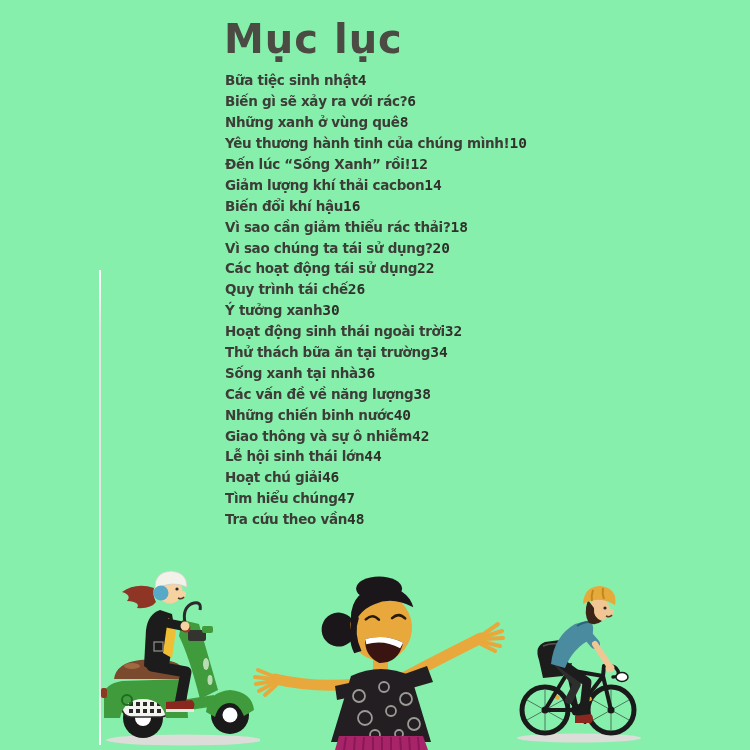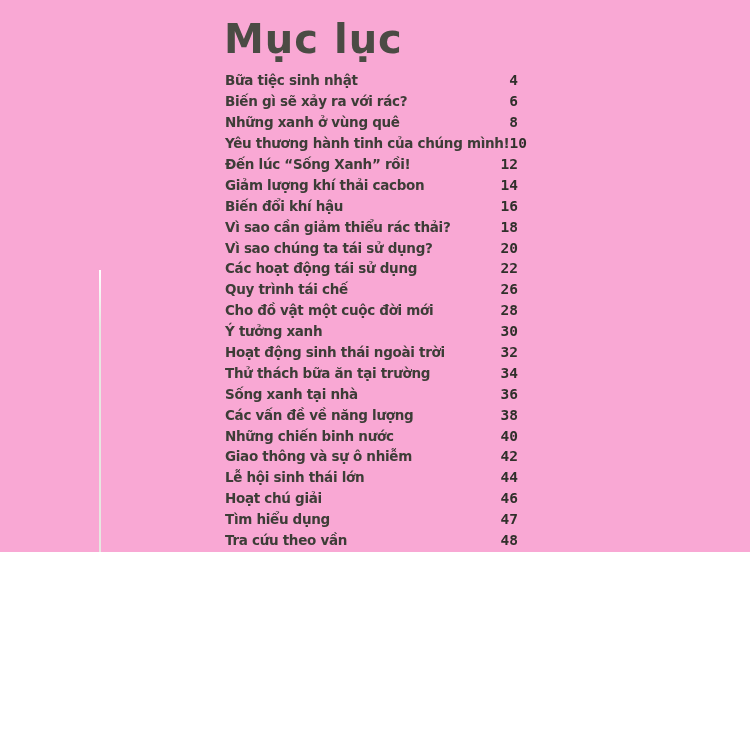--- a/index.html
+++ b/index.html
@@ -1,31 +1,31 @@
 <!DOCTYPE html>
 <html><head>
 <meta charset="utf-8">
 <style>
   * { margin:0; padding:0; box-sizing:border-box; }
   body { background:#ffffff; }
   .page {
-    position:relative; width:750px; height:552px; background:#f9a8d4;
+    position:relative; width:750px; height:750px; background:#86efac;
     overflow:hidden; font-family:"DejaVu Sans", sans-serif;
   }
   .page-edge {
     position:absolute; left:99px; top:270px; width:2px; height:475px;
     background:linear-gradient(to bottom, #ffffff, #e7e7e1 12%, #e7e7e1 88%, #ffffff);
   }
   .title {
     position:absolute; left:224px; top:16px;
     font-size:40px; font-weight:bold; color:#4b4b44; letter-spacing:1px;
   }
   .toc { position:absolute; left:225px; top:70px; width:293px; }
   .toc-row {
-    display:flex; justify-content:space-between; align-items:center;
+    display:flex; justify-content:flex-start; align-items:center;
     height:20.9px;
   }
   .toc-label {
     font-size:13.5px; font-weight:bold; color:#3d3d37;
     letter-spacing:-0.3px; white-space:nowrap;
   }
   .toc-page {
     font-size:14.5px; font-weight:bold; color:#30302b;
     font-family:"DejaVu Sans Mono", monospace;
   }
@@ -94,24 +94,20 @@
         <span class="toc-label">Các hoạt động tái sử dụng</span>
         <span class="toc-page">22</span>
       </div>
 
 
       <div class="toc-row">
         <span class="toc-label">Quy trình tái chế</span>
         <span class="toc-page">26</span>
       </div>
 
-      <div class="toc-row">
-        <span class="toc-label">Cho đồ vật một cuộc đời mới</span>
-        <span class="toc-page">28</span>
-      </div>
 
       <div class="toc-row">
         <span class="toc-label">Ý tưởng xanh</span>
         <span class="toc-page">30</span>
       </div>
 
       <div class="toc-row">
         <span class="toc-label">Hoạt động sinh thái ngoài trời</span>
         <span class="toc-page">32</span>
       </div>
@@ -145,21 +141,21 @@
         <span class="toc-label">Lễ hội sinh thái lớn</span>
         <span class="toc-page">44</span>
       </div>
 
       <div class="toc-row">
         <span class="toc-label">Hoạt chú giải</span>
         <span class="toc-page">46</span>
       </div>
 
       <div class="toc-row">
-        <span class="toc-label">Tìm hiểu dụng</span>
+        <span class="toc-label">Tìm hiểu chúng</span>
         <span class="toc-page">47</span>
       </div>
 
       <div class="toc-row">
         <span class="toc-label">Tra cứu theo vần</span>
         <span class="toc-page">48</span>
       </div>
 
   </div>
 

